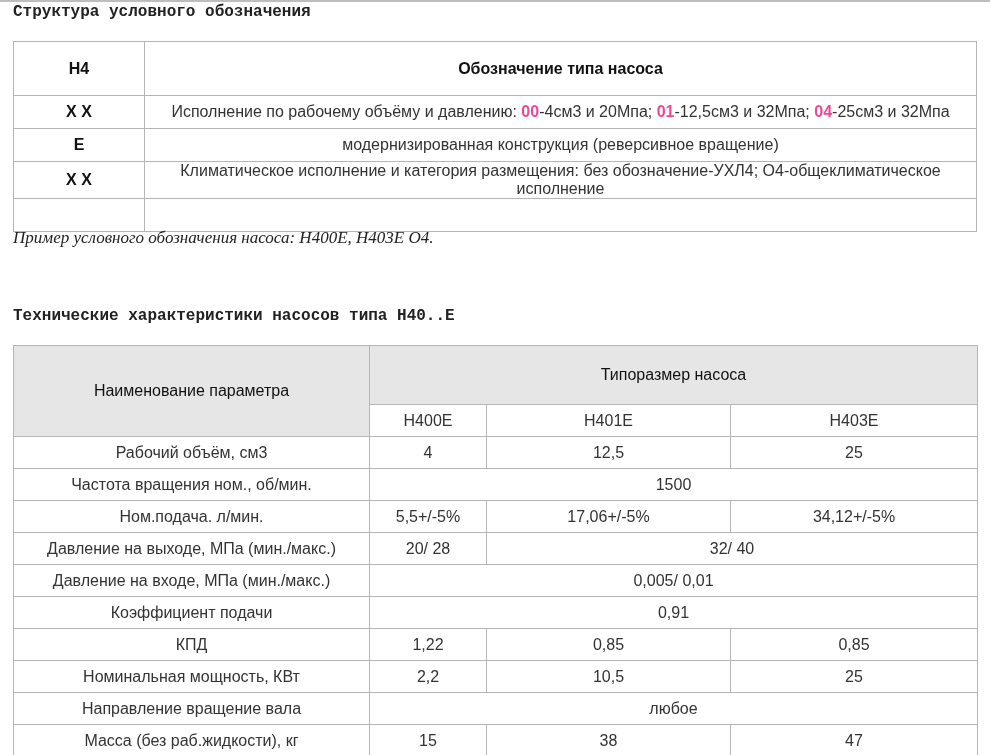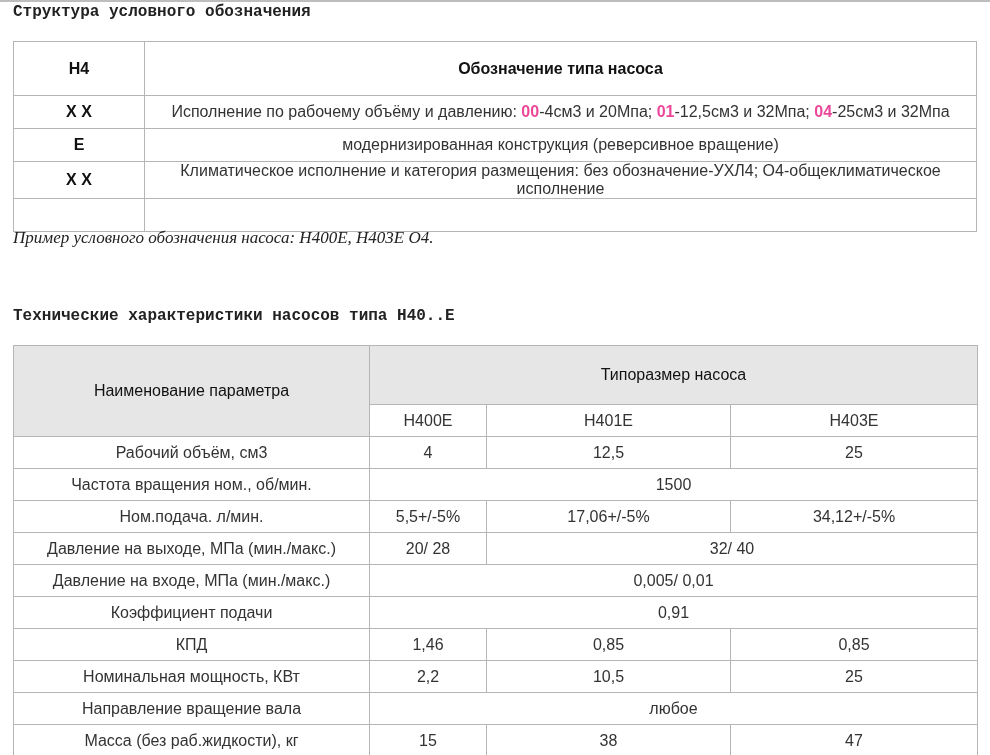--- a/index.html
+++ b/index.html
@@ -112,21 +112,21 @@
     <tr>
       <td>Давление на входе, МПа (мин./макс.)</td>
       <td colspan="3">0,005/ 0,01</td>
     </tr>
     <tr>
       <td>Коэффициент подачи</td>
       <td colspan="3">0,91</td>
     </tr>
     <tr>
       <td>КПД</td>
-      <td>1,46</td>
+      <td>1,22</td>
       <td>0,85</td>
       <td>0,85</td>
     </tr>
     <tr>
       <td>Номинальная мощность, КВт</td>
       <td>2,2</td>
       <td>10,5</td>
       <td>25</td>
     </tr>
     <tr>

